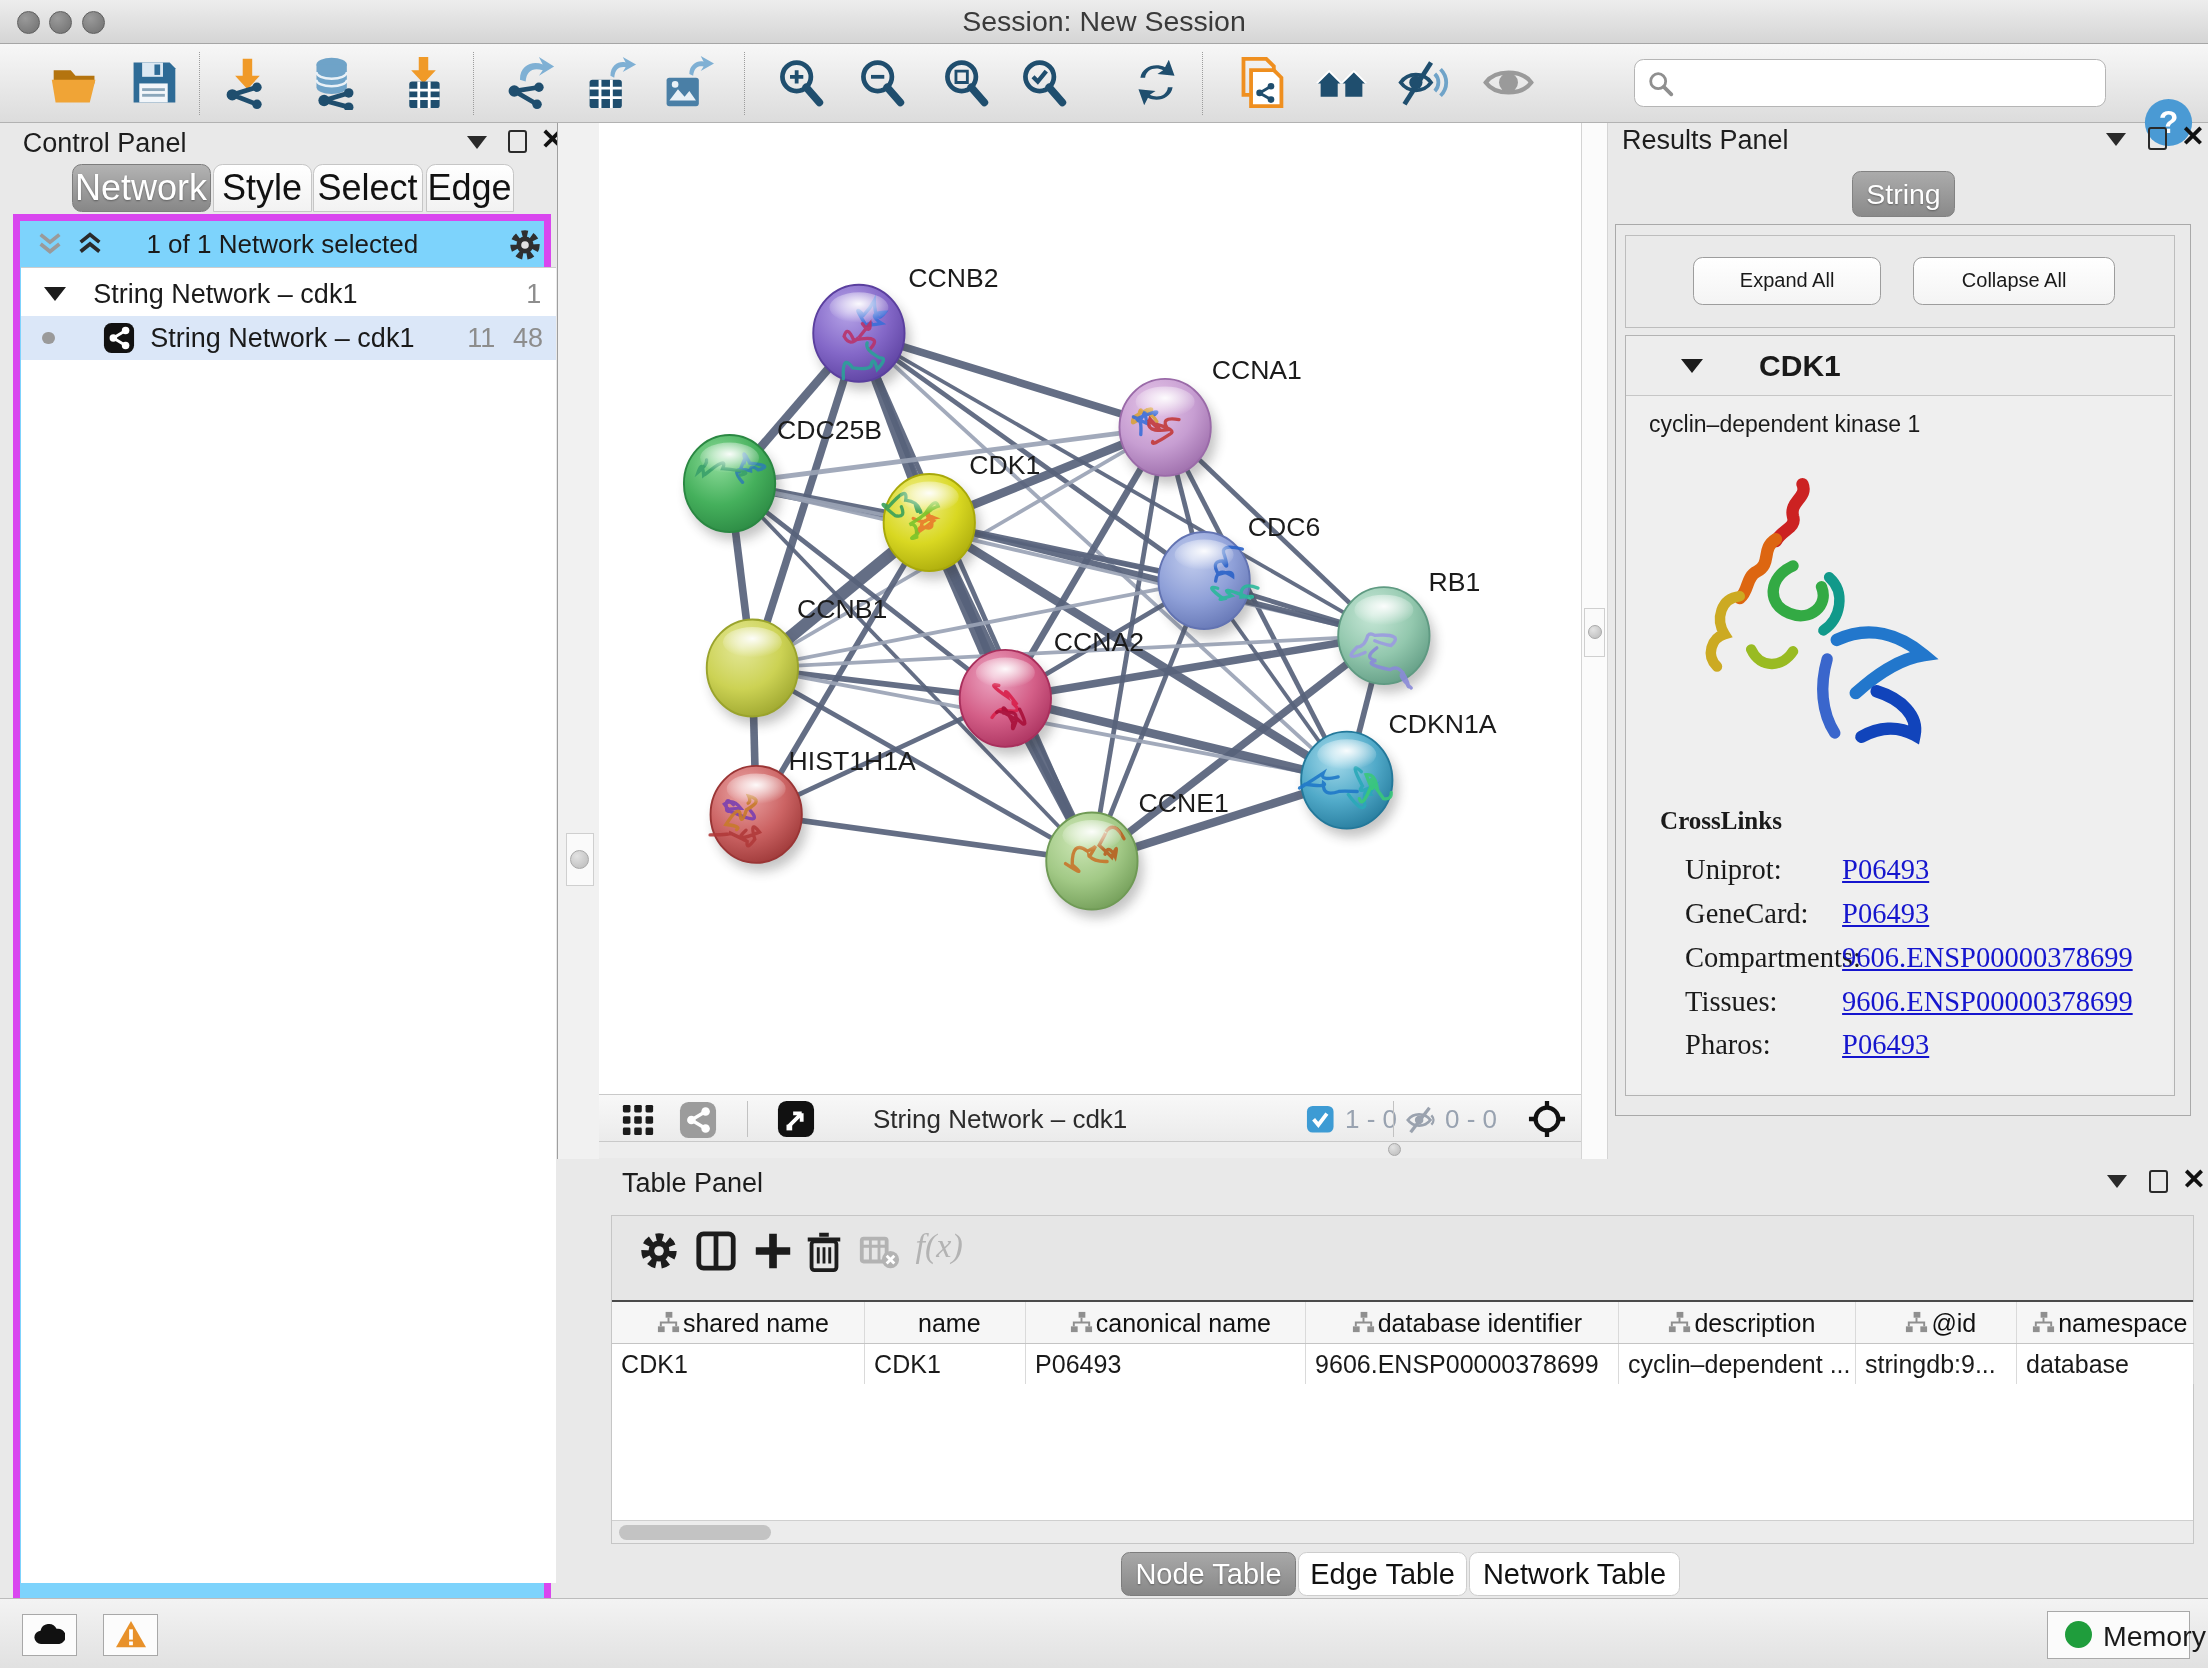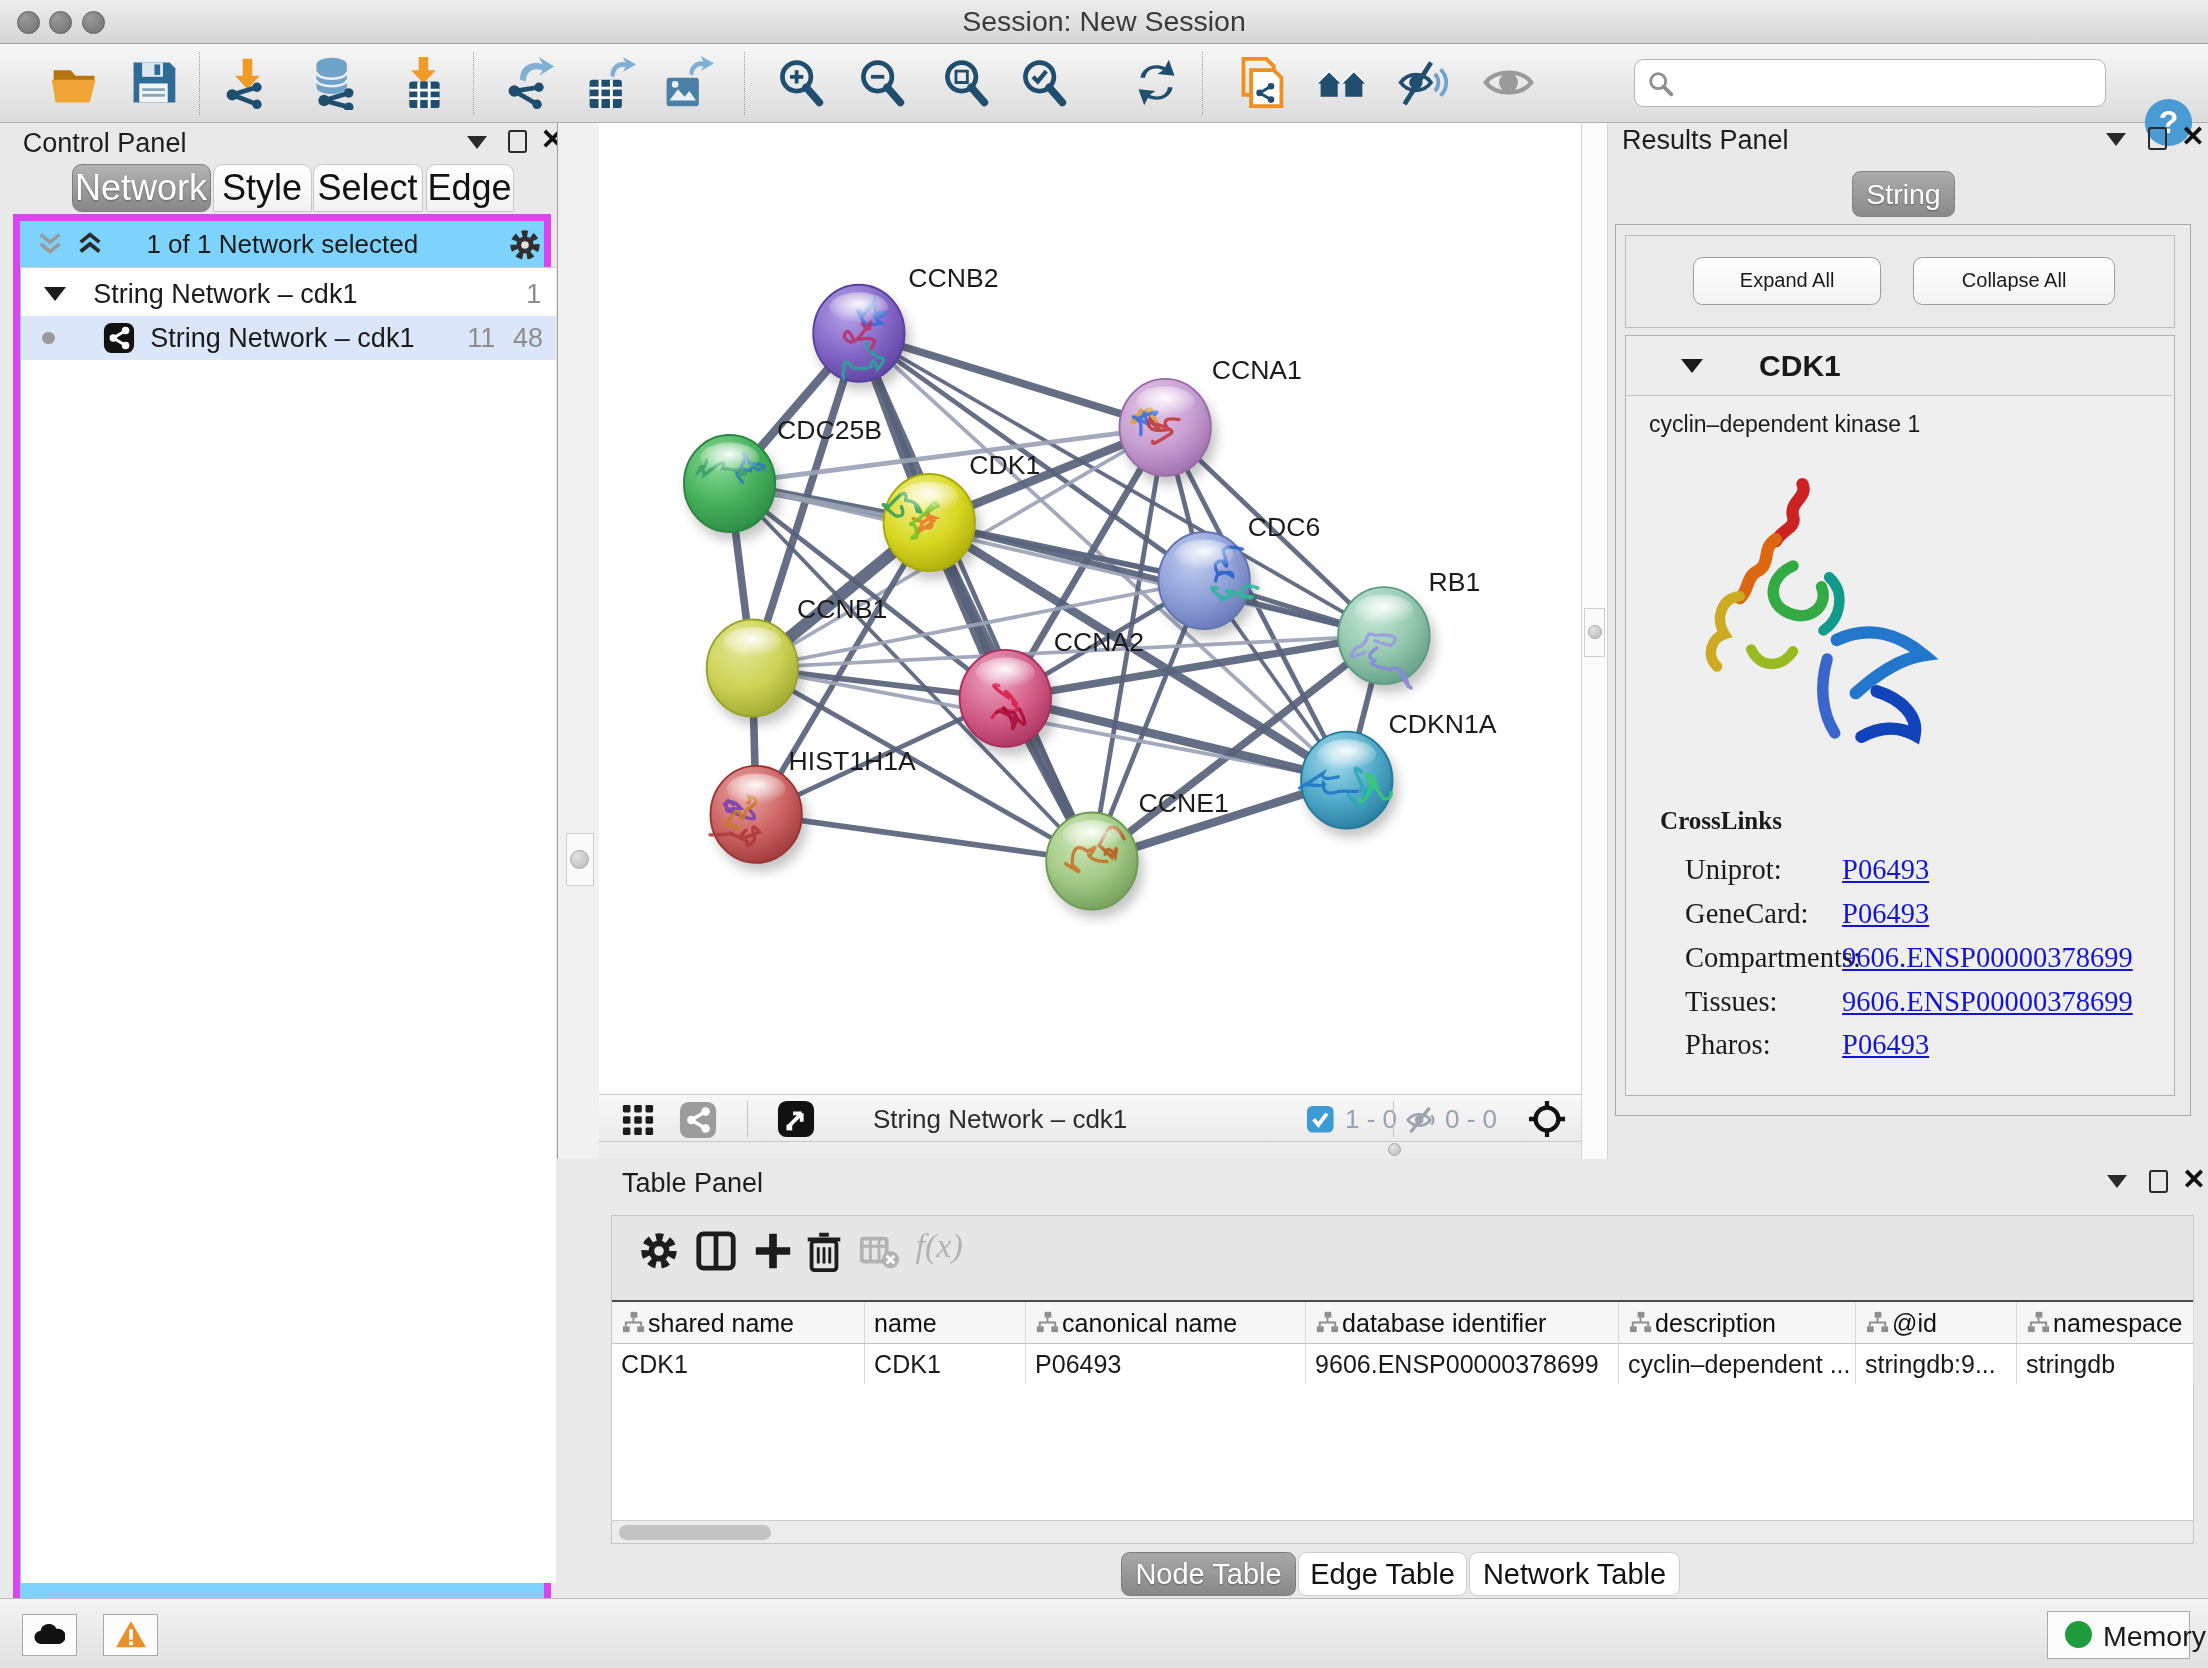--- a/index.html
+++ b/index.html
@@ -88,21 +88,21 @@
   
   .table-panel { left:603px; top:1162px; width:1598px; height:434px; }
   .tp-box { left:7.6px; top:53px; width:1583px; height:329px; background:#e6e6e6; border:1px solid #c6c6c6; }
   .tp-toolbar-icon { top:13.3px; width:44px; height:44px; }
   .fx { font-family:"Liberation Serif",serif; font-style:italic; font-size:34px; color:#b3b3b3; }
   .grid-table { left:0px; top:84px; width:1581px; height:221px; background:#fff; border-top:2.9px solid #4a4a4a; }
   .gt-headrow { display:flex; height:42px; background:#f6f6f6; border-bottom:1px solid #c4c4c4; }
   .gt-datarow { display:flex; height:40px; background:#fff; }
   .gt-cell { flex:none; overflow:hidden; white-space:nowrap; border-right:1px solid #dadada;
     font-size:25px; line-height:40px; padding-left:9.5px; }
-  .gt-headrow .gt-cell { display:flex; align-items:center; gap:2px; color:#111; }
+  .gt-headrow .gt-cell { display:flex; align-items:center; gap:2px; justify-content:center; color:#111; }
   .c0{width:253px} .c1{width:161px} .c2{width:280px} .c3{width:313px} .c4{width:237px} .c5{width:161px} .c6{width:177px}
   .tp-scroll { left:0; top:304px; width:1581px; height:23px; background:#ececec; border-top:1px solid #cfcfcf; }
   .tp-thumb { left:7.6px; top:3.8px; width:152px; height:15px; border-radius:7.6px; background:#c3c3c3; }
   .bottom-tab { top:390px; height:44px; border-radius:8.6px; font-size:29px; text-align:center; line-height:42px; }
   .bottom-tab.sel { background:linear-gradient(#a8a8a8,#888888); color:#fff; border:1px solid #7d7d7d;
     text-shadow:0 1px 1.9px rgba(0,0,0,.35);}
   .bottom-tab.unsel { background:#fff; color:#111; border:1px solid #cdcdcd; }
 
   
   .statusbar { left:0; top:1598px; width:2208px; height:70px;
@@ -723,21 +723,21 @@
           <span>namespace</span>
         </div>
       </div>
       <div class="gt-datarow">
         <div class="gt-cell c0">CDK1</div>
         <div class="gt-cell c1">CDK1</div>
         <div class="gt-cell c2">P06493</div>
         <div class="gt-cell c3">9606.ENSP00000378699</div>
         <div class="gt-cell c4">cyclin–dependent ...</div>
         <div class="gt-cell c5">stringdb:9...</div>
-        <div class="gt-cell c6">stringdb</div>
+        <div class="gt-cell c6">database</div>
       </div>
     </div>
     <div class="abs tp-scroll">
       <div class="abs tp-thumb"></div>
     </div>
   </div>
 
   <div class="abs bottom-tab sel" style="left:518px; width:175px">Node Table</div>
   <div class="abs bottom-tab unsel" style="left:695px; width:169px">Edge Table</div>
   <div class="abs bottom-tab unsel" style="left:866px; width:211px">Network Table</div>

